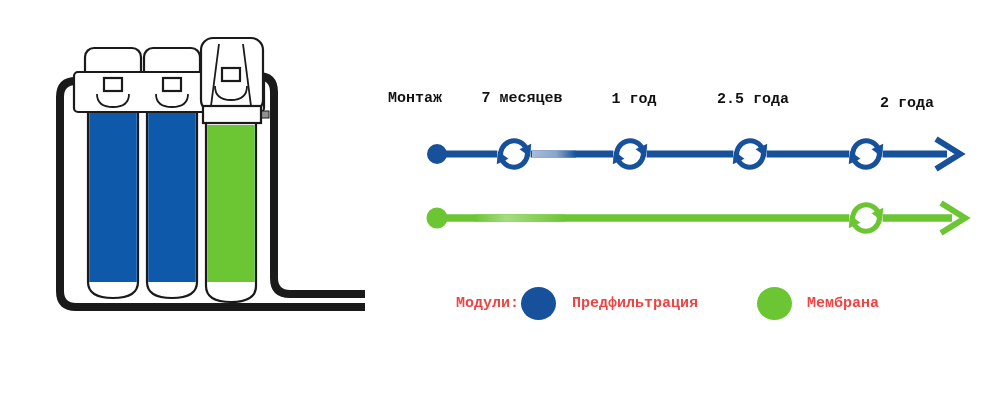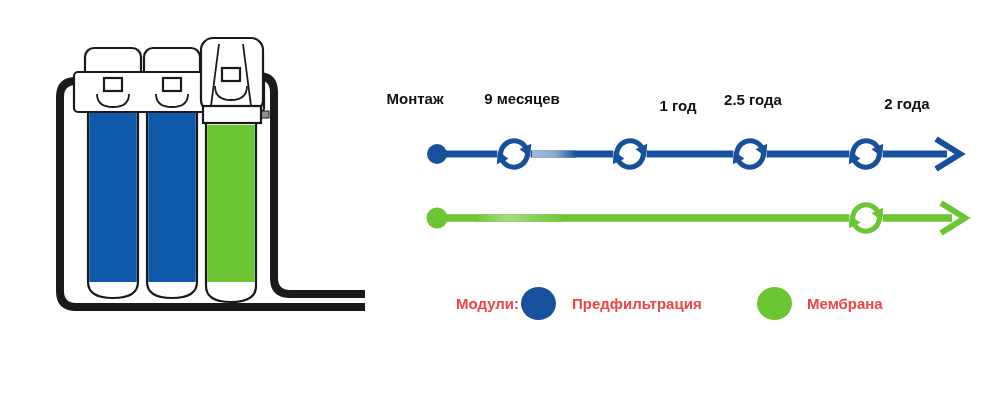--- a/index.html
+++ b/index.html
@@ -4,21 +4,21 @@
 <style>
   :root{
     --timeline_blue:#17509B;
     --timeline_green:#6CC633;
     --cartridge_blue:#0E59A9;
     --cartridge_green:#6CC633;
   }
   html,body{margin:0;padding:0;background:#fff;}
   .stage{
     position:relative;width:1000px;height:400px;background:#fff;overflow:hidden;
-    font-family:Liberation Sans, sans-serif;color:#111;
+    font-family:Liberation Mono, monospace;color:#111;
   }
   .filter-art{position:absolute;left:30px;top:10px;width:350px;height:330px;}
   .timeline-art{position:absolute;left:380px;top:60px;width:620px;height:220px;}
 
   
   .tube{fill:none;stroke:#1a1a1a;stroke-width:8;}
   .line-art{fill:#fff;stroke:#1a1a1a;stroke-width:2.2;}
   .line-art-thin{fill:none;stroke:#1a1a1a;stroke-width:1.8;}
   .cart-blue{fill:var(--cartridge_blue);}
   .cart-green{fill:var(--cartridge_green);}
@@ -33,21 +33,21 @@
   .chev-green{fill:none;stroke:var(--timeline_green);stroke-width:6;stroke-linejoin:miter;}
   .icon-blue{color:var(--timeline_blue);}
   .icon-green{color:var(--timeline_green);}
 
   .tl-label{
     position:absolute;transform:translateX(-50%);
     font-size:15px;font-weight:bold;white-space:nowrap;color:#111;
   }
   .lbl-0{left:415px;top:90px;}
   .lbl-1{left:522px;top:90px;}
-  .lbl-2{left:634px;top:97px;margin-left:44px;}
+  .lbl-2{left:634px;top:91px;}
   .lbl-3{left:753px;top:91px;}
   .lbl-4{left:866px;top:95px;margin-left:41px;}
 
   .legend-text{position:absolute;font-size:15px;font-weight:bold;white-space:nowrap;color:#ef4444;}
   .legend-title{left:456px;top:295px;}
   .legend-item-0{left:572px;top:295px;}
   .legend-item-1{left:807px;top:295px;}
   .dot{position:absolute;width:35px;height:33px;border-radius:50%;}
   .dot-blue{left:521px;top:287px;background:var(--timeline_blue);}
   .dot-green{left:757px;top:287px;background:var(--timeline_green);}
@@ -87,21 +87,21 @@
     <g>
       <path class="line-art" d="M176,112 H226 V276 Q226,292 201,292 Q176,292 176,276 Z"></path>
       <rect class="cart-green" x="177.2" y="115" width="47.6" height="157"></rect>
     </g>
 
     <rect class="tab" x="227" y="101" width="12" height="7"></rect>
     <rect class="line-art" x="173" y="96" width="58" height="17"></rect>
   </svg>
 
   <div class="tl-label lbl-0">Монтаж</div>
-  <div class="tl-label lbl-1">9 месяцев</div>
+  <div class="tl-label lbl-1">7 месяцев</div>
   <div class="tl-label lbl-2">1 год</div>
   <div class="tl-label lbl-3">2.5 года</div>
   <div class="tl-label lbl-4">2 года</div>
 
   <svg class="timeline-art" viewBox="0 0 620 220">
     <defs>
       <linearGradient id="fadeBlue" x1="0" y1="0" x2="1" y2="0">
         <stop offset="0" stop-color="#a8bcd9"></stop>
         <stop offset="0.55" stop-color="#8aa6cc"></stop>
         <stop offset="1" stop-color="#17509B"></stop>

